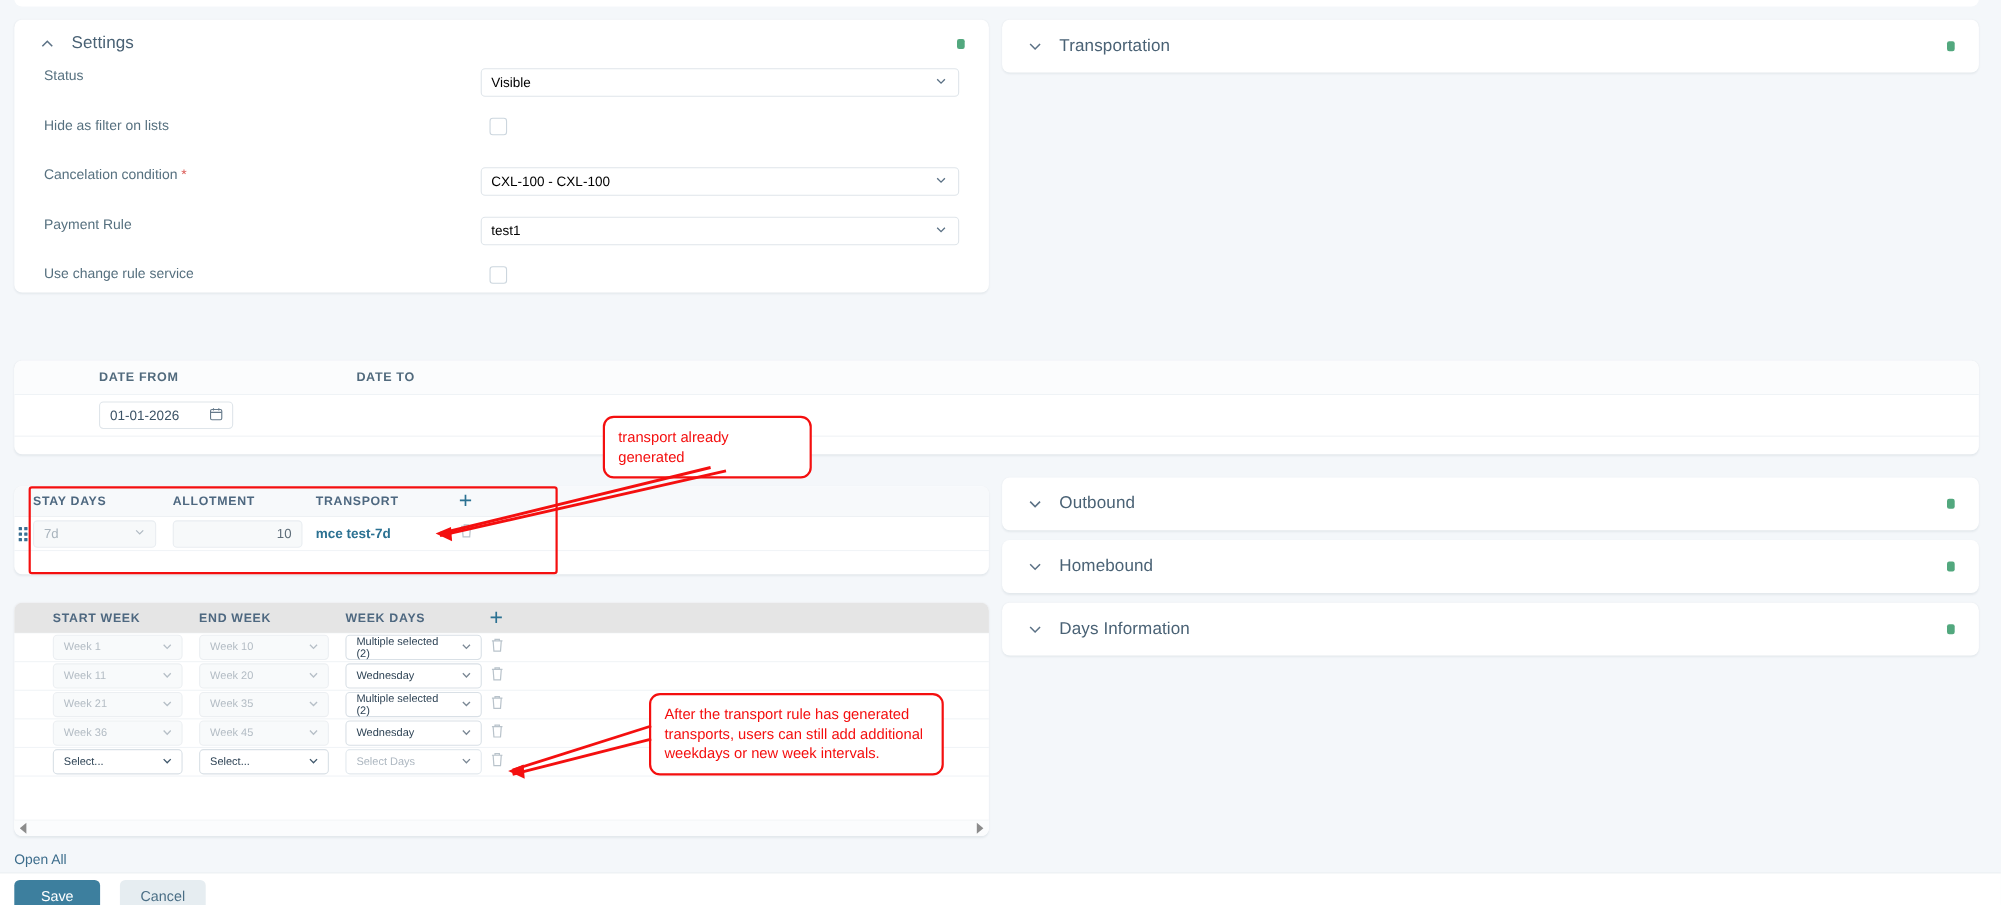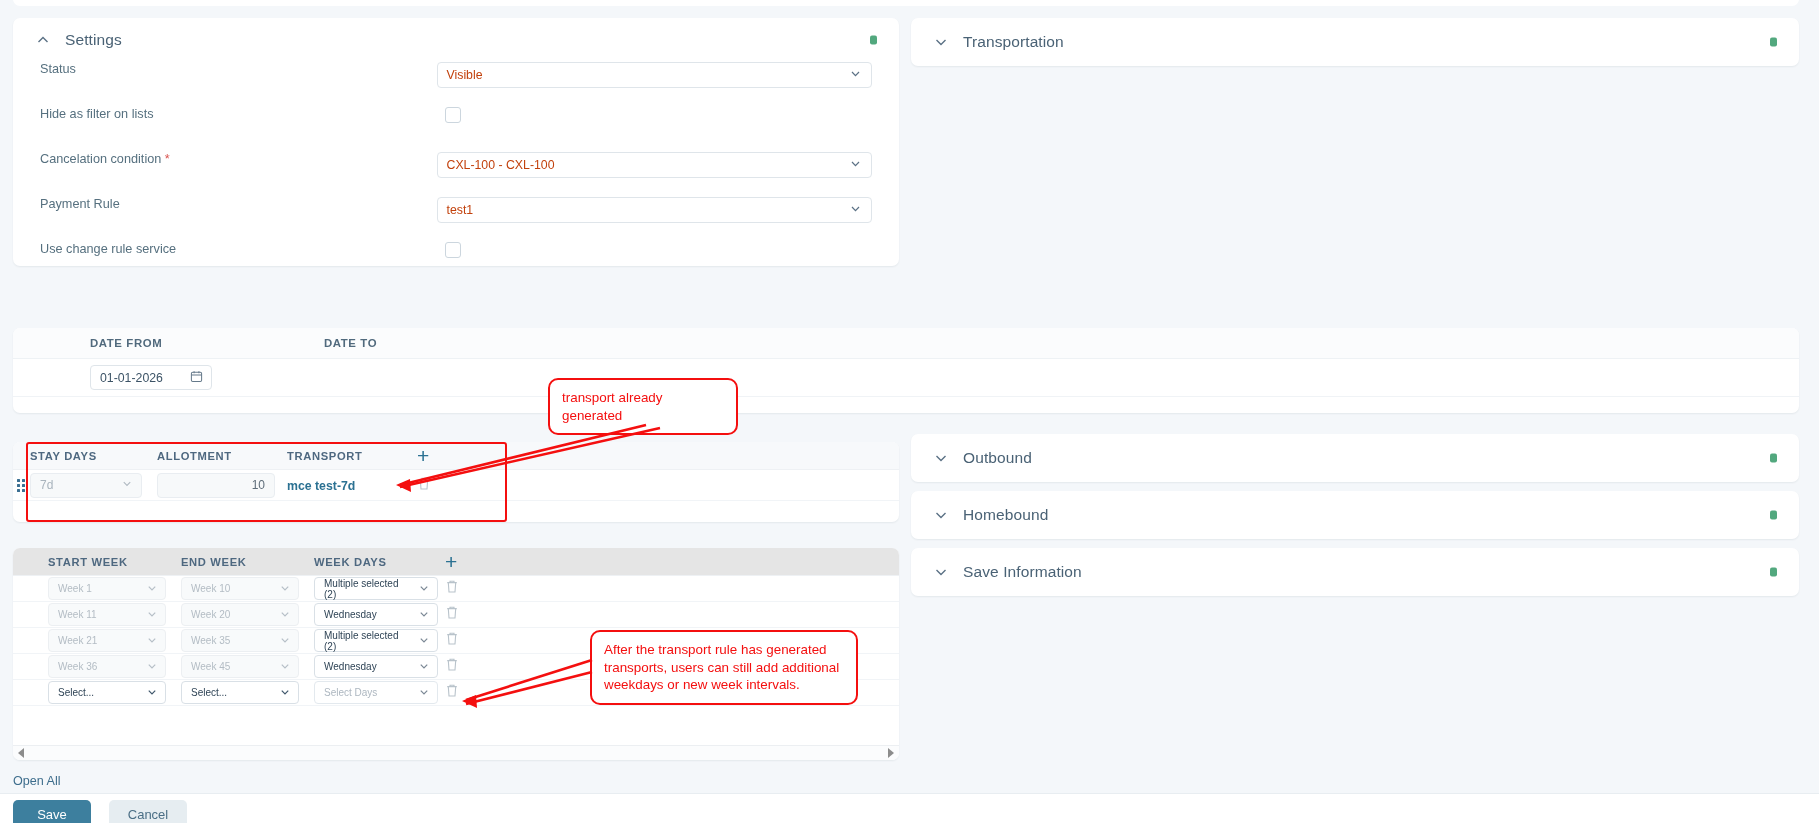--- a/index.html
+++ b/index.html
@@ -63,21 +63,21 @@
   .req { color: #d9534f; }
   .select {
     position: relative;
     width: 444px; height: 26px;
     border: 1px solid #dfe5ea;
     border-radius: 4px;
     background: #fff;
     display: flex; align-items: center;
     padding: 0 26px 0 9px;
     font-size: 12.3px;
-    color: #c2410c;
+    color: #000000;
   }
   .select .caret {
     position: absolute; right: 9px; top: 50%;
     transform: translateY(-50%);
   }
   .checkbox {
     width: 16px; height: 16px;
     border: 1px solid #ccd6de;
     border-radius: 3px;
     background: #fff;
@@ -608,21 +608,21 @@
     </div>
   </div>
 
   <div class="card rpanel" id="p-price">
     <div class="panel-head">
       <span class="chev">
         <svg width="16" height="16" viewBox="0 0 16 16">
             <path d="M3.5 6 8 10.5 12.5 6" fill="none" stroke="#5b7185" stroke-width="1.4"></path>
           </svg>
       </span>
-      <span class="panel-title">Save Information</span>
+      <span class="panel-title">Days Information</span>
       <span class="dot" style="background: rgb(82, 168, 126);"></span>
     </div>
   </div>
 
   <div id="open-all">Open All</div>
   <div id="footer-bar">
     <div class="btn" id="btn-save">Save</div>
     <div class="btn" id="btn-cancel">Cancel</div>
   </div>
 

